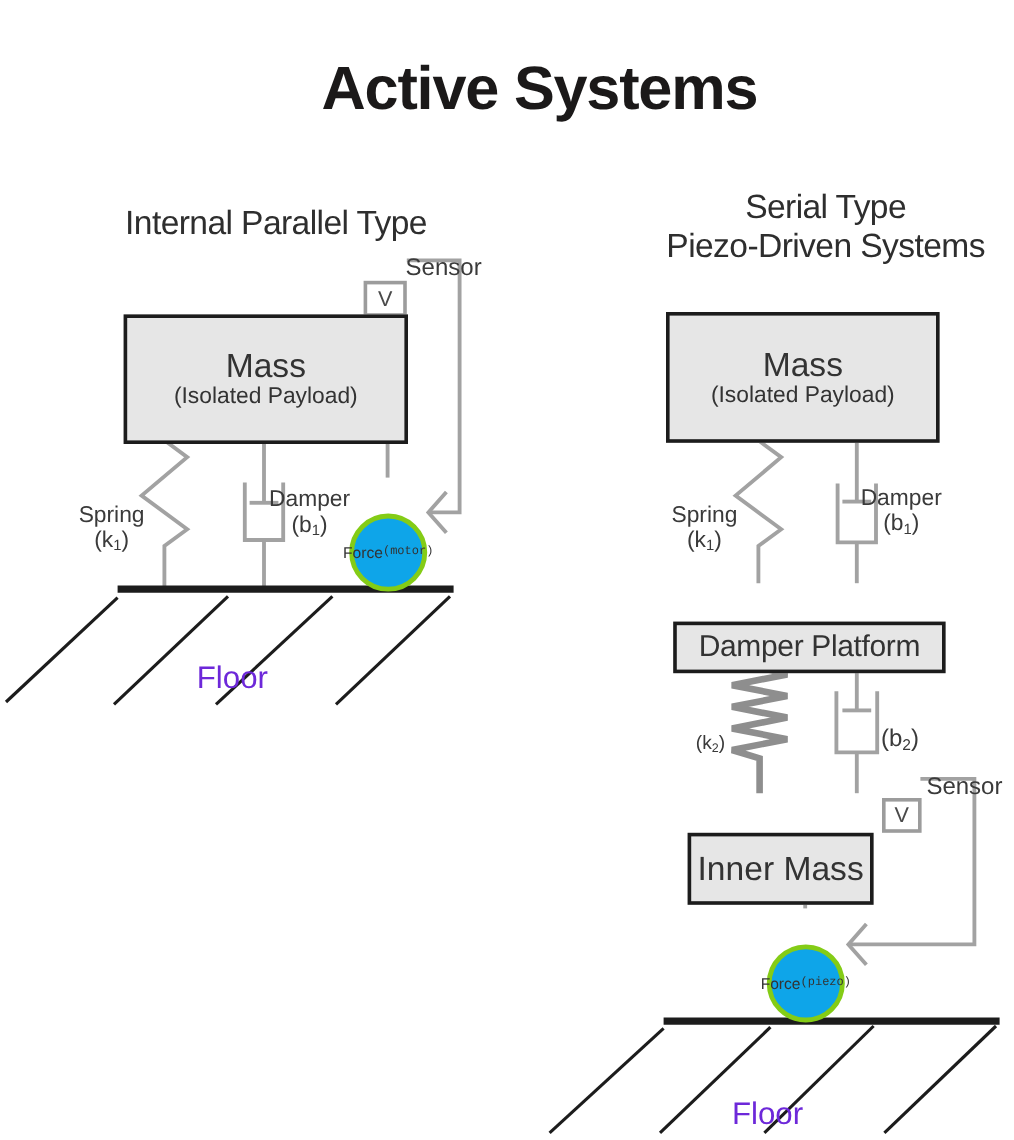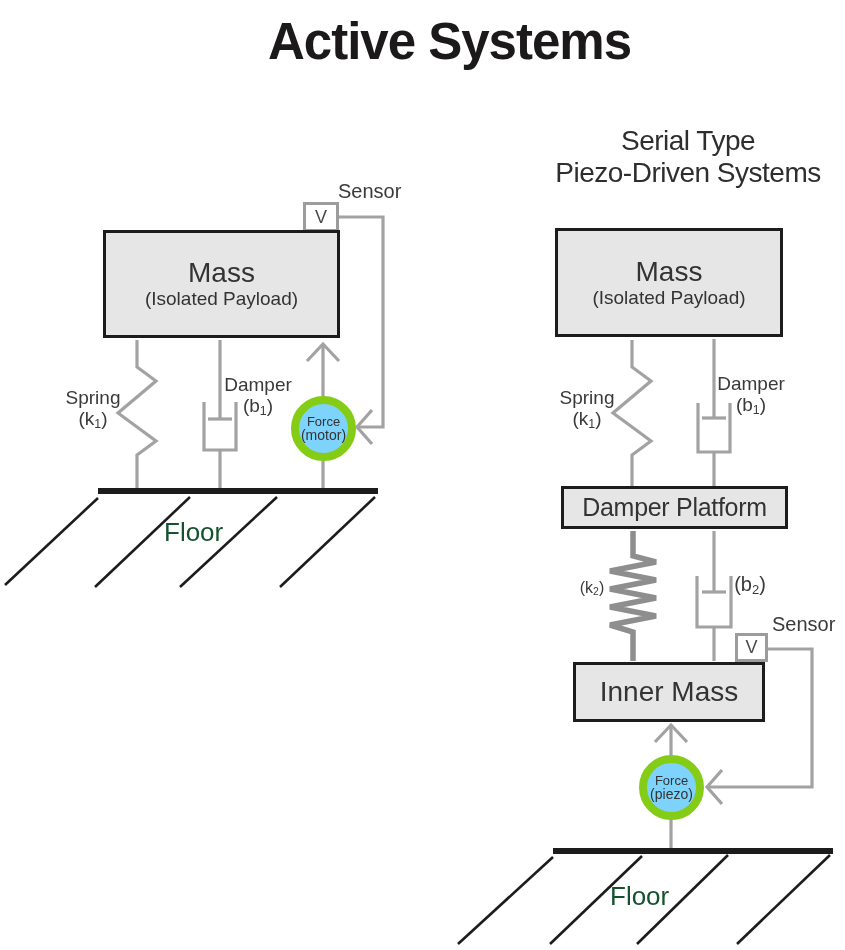--- a/index.html
+++ b/index.html
@@ -1,21 +1,21 @@
 <!DOCTYPE html>
 <html><head>
 <meta charset="utf-8">
 <style>
   html,body{margin:0;padding:0;background:#fff;}
   #stage{
     position:relative;width:845px;height:950px;background:#ffffff;overflow:hidden;
     font-family:"Liberation Sans","DejaVu Sans",sans-serif;color:#2e2e2e;
   }
   #linework{position:absolute;left:0;top:0;z-index:1;}
-  .abs{position:absolute;}
+  .abs{position:absolute;margin-top:32px;}
   .title{
     z-index:4;font-size:51px;font-weight:bold;letter-spacing:-1px;color:#1b1919;
     white-space:nowrap;line-height:1;
   }
   .heading{
     z-index:4;font-size:28px;letter-spacing:-0.5px;color:#2e2e2e;text-align:center;
     line-height:32px;white-space:nowrap;
   }
   .box{
     z-index:2;background:#e6e6e6;border:3px solid #1c1c1c;box-sizing:border-box;
@@ -25,29 +25,29 @@
   .mass-title{font-size:28px;line-height:30px;}
   .mass-sub{font-size:19px;line-height:22px;}
   .platform-label{font-size:25px;letter-spacing:-0.3px;}
   .innermass-label{font-size:28px;}
   .vbox{
     z-index:2;background:#ffffff;border:3px solid #9c9c9c;box-sizing:border-box;
     display:flex;align-items:center;justify-content:center;
     font-size:18px;color:#4a4a4a;
   }
   .circle{
-    z-index:3;background:#7dd3fc;border:8px solid #84cc16;border-radius:50%;
-    box-sizing:border-box;display:flex;flex-direction:column;align-items:center;
+    z-index:3;background:#0ea5e9;border:4px solid #84cc16;border-radius:50%;
+    box-sizing:border-box;display:flex;flex-direction:row;align-items:center;
     justify-content:center;text-align:center;color:#333;
   }
   .circle .l1{font-size:13px;line-height:14px;}
-  .circle .l2{font-size:14px;line-height:13px;}
+  .circle .l2{font-size:10px;line-height:13px;font-family:Liberation Mono, monospace;}
   .lbl{z-index:4;font-size:19px;color:#3a3a3a;line-height:21px;white-space:nowrap;}
   .lbl.center{text-align:center;}
-  .floor-lbl{z-index:4;font-size:26px;color:#14532d;white-space:nowrap;}
+  .floor-lbl{z-index:4;font-size:26px;color:#6d28d9;white-space:nowrap;}
   sub{font-size:0.65em;vertical-align:-0.22em;line-height:0;}
 </style>
 </head>
 <body>
 
 <div id="stage">
 
   <svg id="linework" width="845" height="950" viewBox="0 0 845 950">
 
     <g stroke="#a2a2a2" stroke-width="3.2" fill="none">
@@ -105,20 +105,21 @@
         <line x1="553" y1="857" x2="458" y2="944"></line>
         <line x1="642" y1="856" x2="550" y2="944"></line>
         <line x1="728" y1="855" x2="637" y2="944"></line>
         <line x1="830" y1="855" x2="737" y2="944"></line>
       </g>
     </g>
   </svg>
 
   <div class="abs title" style="left:268px;top:16px;">Active Systems</div>
 
+  <div class="abs heading" style="left:80px;top:138px;width:300px;">Internal Parallel Type</div>
 
   <div class="abs lbl" style="left:338px;top:181px;font-size:20px;">Sensor</div>
 
   <div class="abs vbox" style="left:303px;top:202px;width:36px;height:30px;">
     <span>V</span>
   </div>
 
   <div class="abs box" style="left:103px;top:230px;width:237px;height:108px;">
     <div class="mass-title">Mass</div>
     <div class="mass-sub">(Isolated Payload)</div>
@@ -168,21 +169,21 @@
   <div class="abs lbl center" style="left:556px;top:577px;width:72px;font-size:16px;"><span>(k</span><sub>2</sub><span>)</span></div>
 
   <div class="abs lbl center" style="left:714px;top:574px;width:72px;font-size:20px;"><span>(b</span><sub>2</sub><span>)</span></div>
 
   <div class="abs lbl" style="left:772px;top:614px;font-size:20px;">Sensor</div>
 
   <div class="abs vbox" style="left:735px;top:633px;width:33px;height:29px;">
     <span>V</span>
   </div>
 
-  <div class="abs box" style="left:573px;top:662px;width:192px;height:60px;">
+  <div class="abs box" style="left:573px;top:662px;width:155px;height:60px;">
     <div class="innermass-label">Inner Mass</div>
   </div>
 
   <div class="abs circle" style="left:639px;top:755px;width:65px;height:65px;">
     <div class="l1">Force</div>
     <div class="l2">(piezo)</div>
   </div>
 
   <div class="abs floor-lbl" style="left:610px;top:881px;">Floor</div>
 

